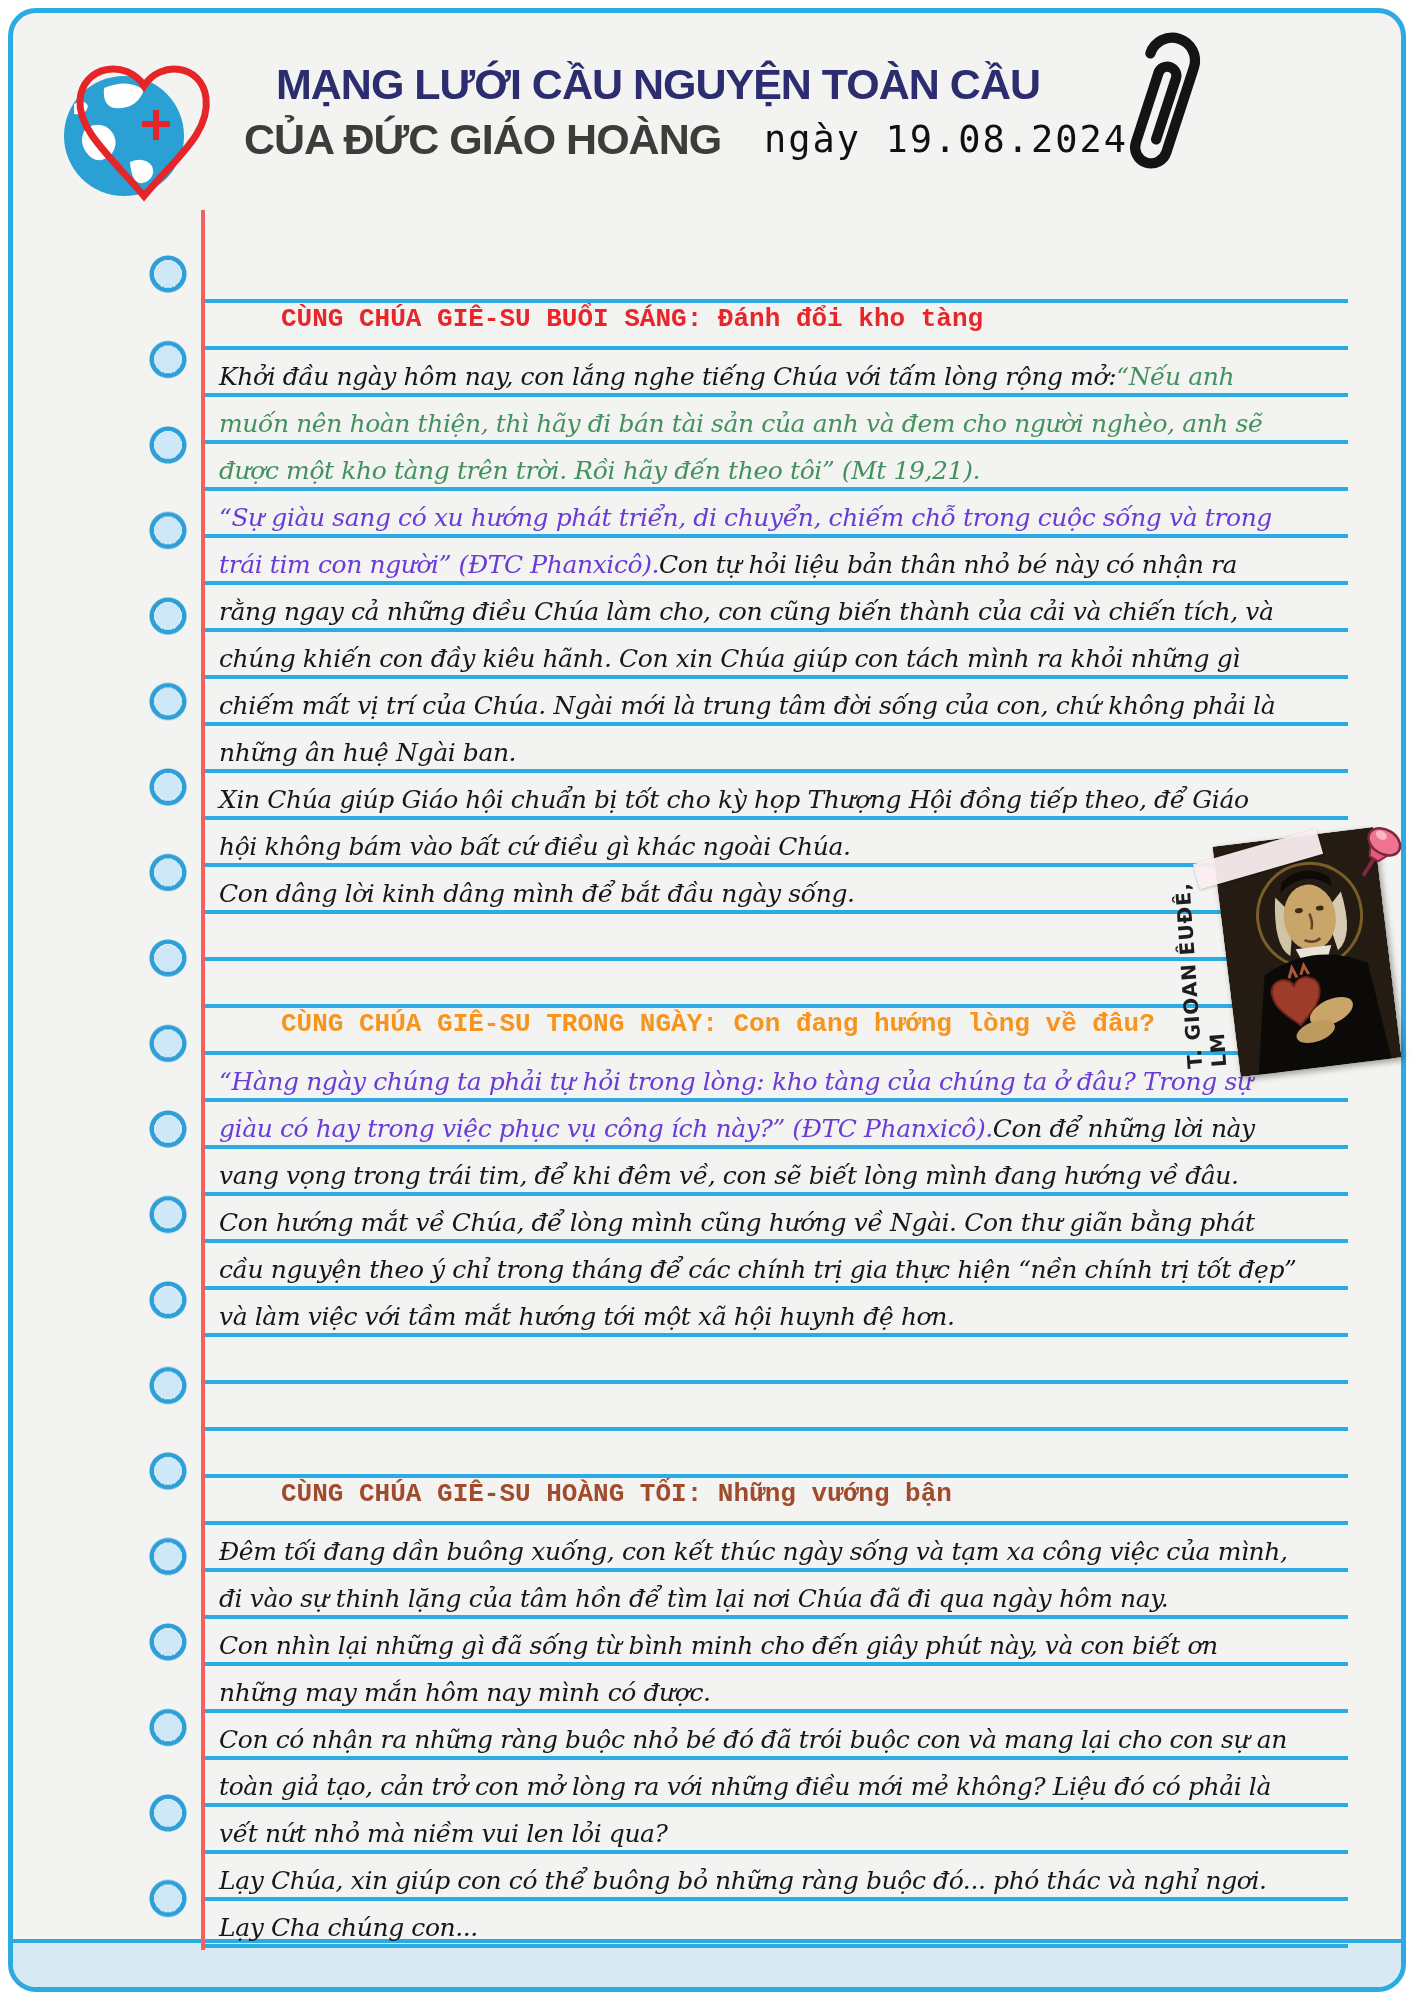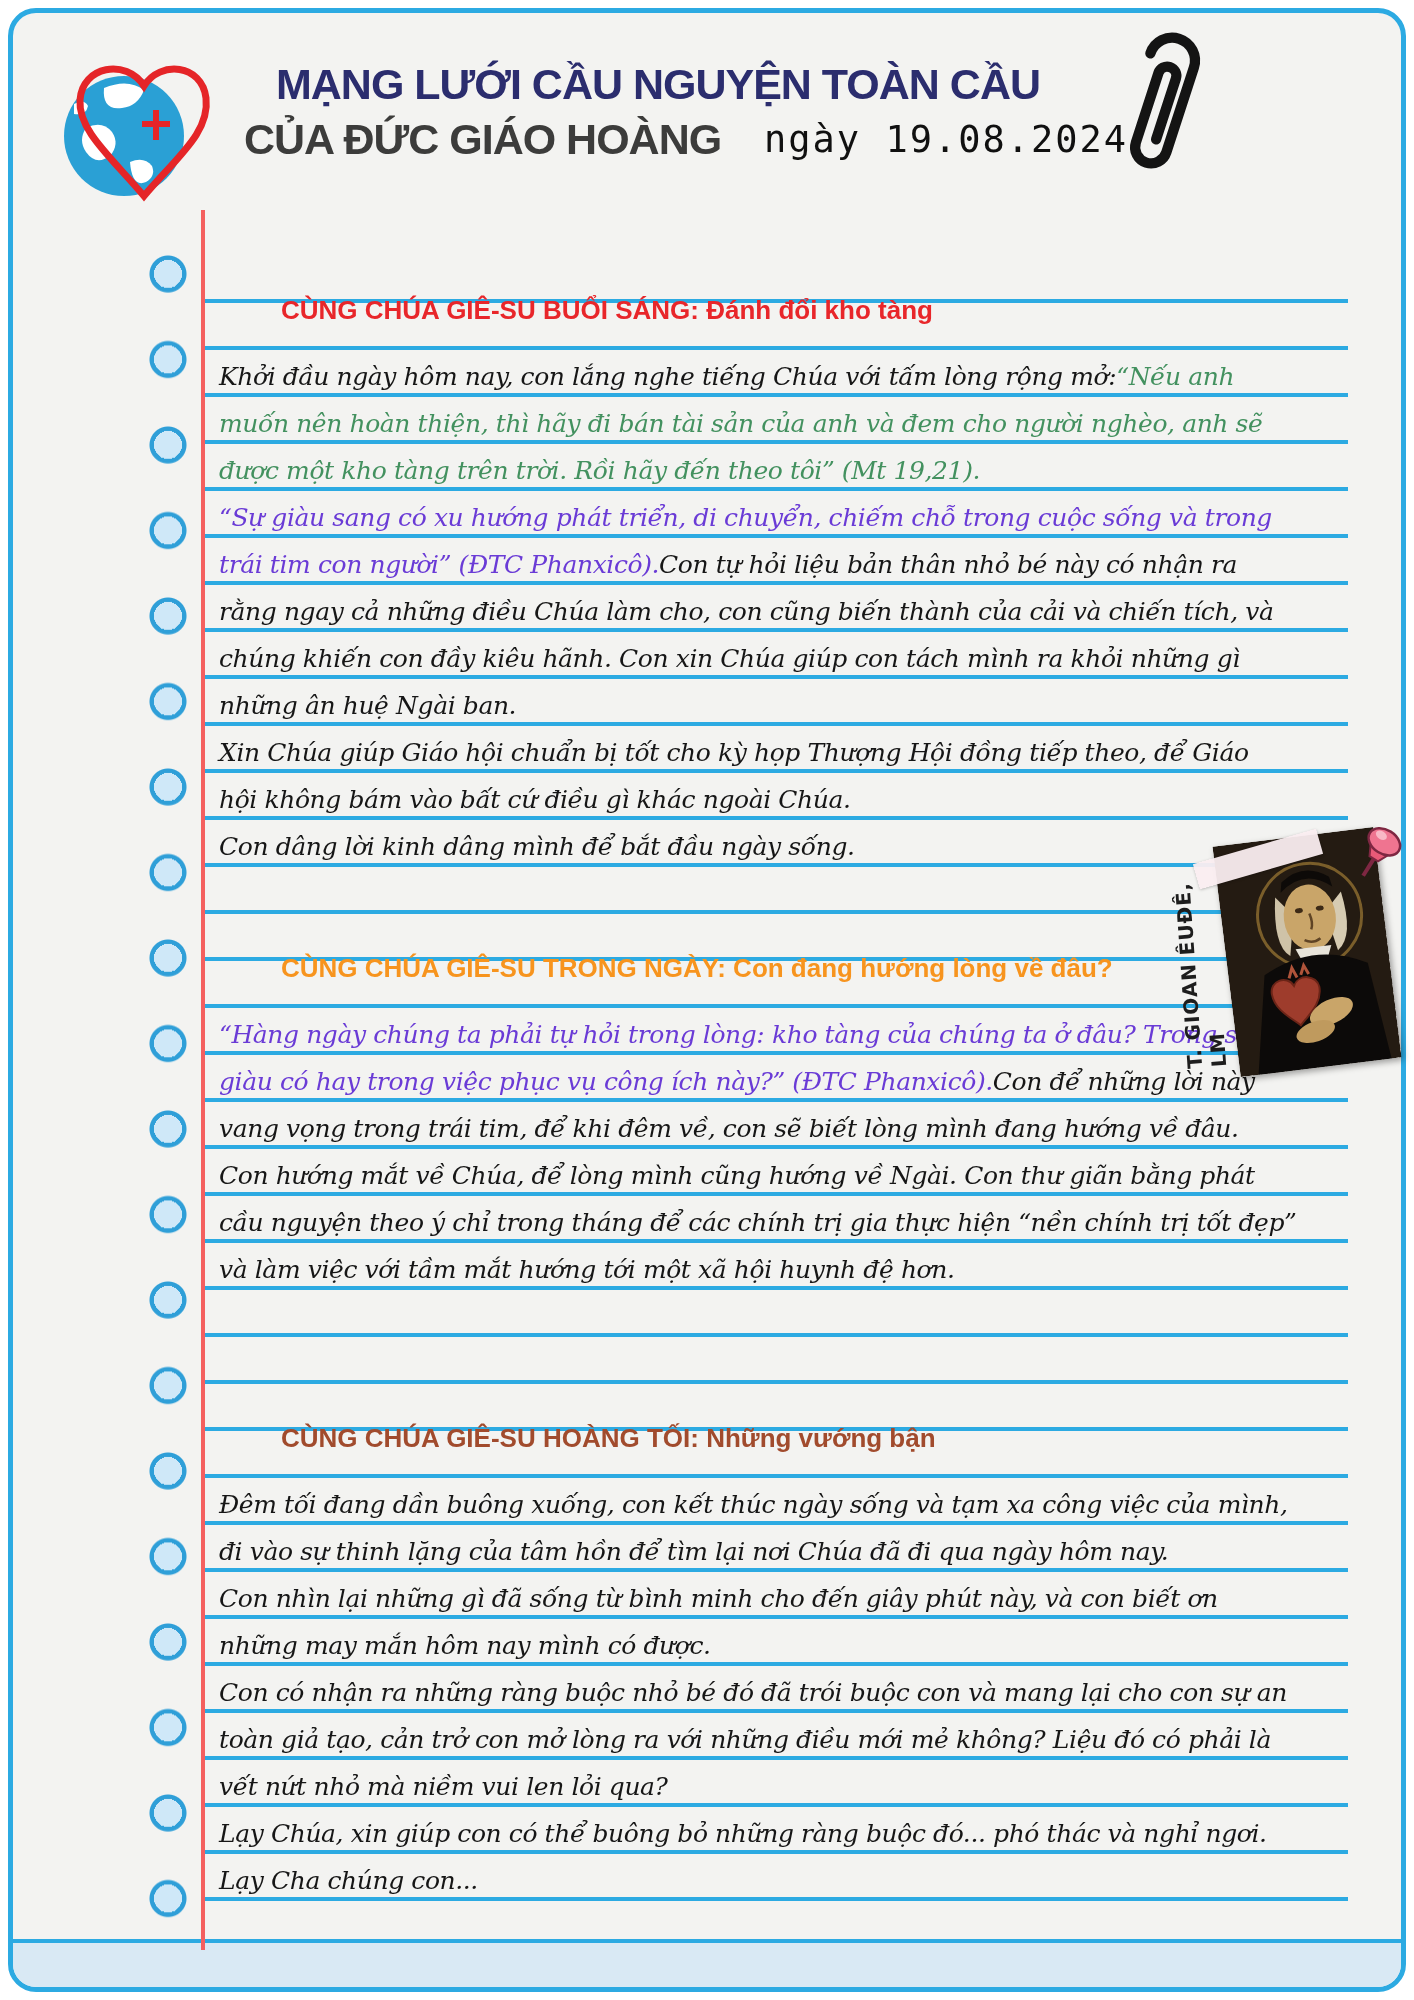--- a/index.html
+++ b/index.html
@@ -20,21 +20,21 @@
          background-size:44px 85.5px;background-repeat:repeat-y;}
   
   #margin-line{position:absolute;left:201px;top:210px;width:4px;height:1740px;background:var(--margin);z-index:3;}
   
   #paper{position:absolute;left:203px;top:256px;width:1145px;z-index:2;}
   .row{box-sizing:border-box;height:47px;border-bottom:4px solid var(--rule);
        display:flex;align-items:flex-end;padding:0 4px 4px 16px;white-space:nowrap;}
   .row.blank{padding:0;}
   .line{font-family:"DejaVu Serif",serif;font-style:italic;font-size:25px;line-height:1;letter-spacing:-0.4px;}
   .seg.black{color:var(--ink);} .seg.green{color:var(--green);} .seg.purple{color:var(--purple);}
-  .title{font-family:Liberation Sans, sans-serif;font-weight:bold;font-size:26px;padding-left:78px;padding-bottom:20px;}
+  .title{font-family:Liberation Mono, monospace;font-weight:bold;font-size:26px;padding-left:78px;padding-bottom:12px;}
   .t1{color:var(--title-morning);} .t2{color:var(--title-day);} .t3{color:var(--title-evening);}
   
   #hdr-line1{position:absolute;left:244px;top:60px;font-family:"Liberation Sans",sans-serif;
              font-weight:bold;font-size:43px;letter-spacing:-1px;color:var(--header-navy);z-index:4;margin-left:32px;}
   #hdr-line2{position:absolute;left:244px;top:115px;font-family:"Liberation Sans",sans-serif;
              font-weight:bold;font-size:43px;letter-spacing:-1px;color:var(--header-dark);z-index:4;}
   #hdr-date{position:absolute;left:752px;top:118px;font-family:"DejaVu Sans Mono",monospace;
             font-size:37px;letter-spacing:2px;color:#101010;z-index:4;margin-left:12px;}
   #logo{position:absolute;left:52px;top:44px;z-index:4;}
   #paperclip{position:absolute;left:1098px;top:24px;z-index:4;transform:rotate(18deg);}
@@ -98,20 +98,23 @@
       </div>
     <div class="row line">
         <span class="seg purple">trái tim con người” (ĐTC Phanxicô). </span>
         <span class="seg black">Con tự hỏi liệu bản thân nhỏ bé này có nhận ra</span>
       </div>
     <div class="row line">
         <span class="seg black">rằng ngay cả những điều Chúa làm cho, con cũng biến thành của cải và chiến tích, và</span>
       </div>
     <div class="row line">
         <span class="seg black">chúng khiến con đầy kiêu hãnh. Con xin Chúa giúp con tách mình ra khỏi những gì</span>
+      </div>
+    <div class="row line">
+        <span class="seg black">chiếm mất vị trí của Chúa. Ngài mới là trung tâm đời sống của con, chứ không phải là</span>
       </div>
     <div class="row line">
         <span class="seg black">những ân huệ Ngài ban.</span>
       </div>
     <div class="row line">
         <span class="seg black">Xin Chúa giúp Giáo hội chuẩn bị tốt cho kỳ họp Thượng Hội đồng tiếp theo, để Giáo</span>
       </div>
     <div class="row line">
         <span class="seg black">hội không bám vào bất cứ điều gì khác ngoài Chúa.</span>
       </div>

